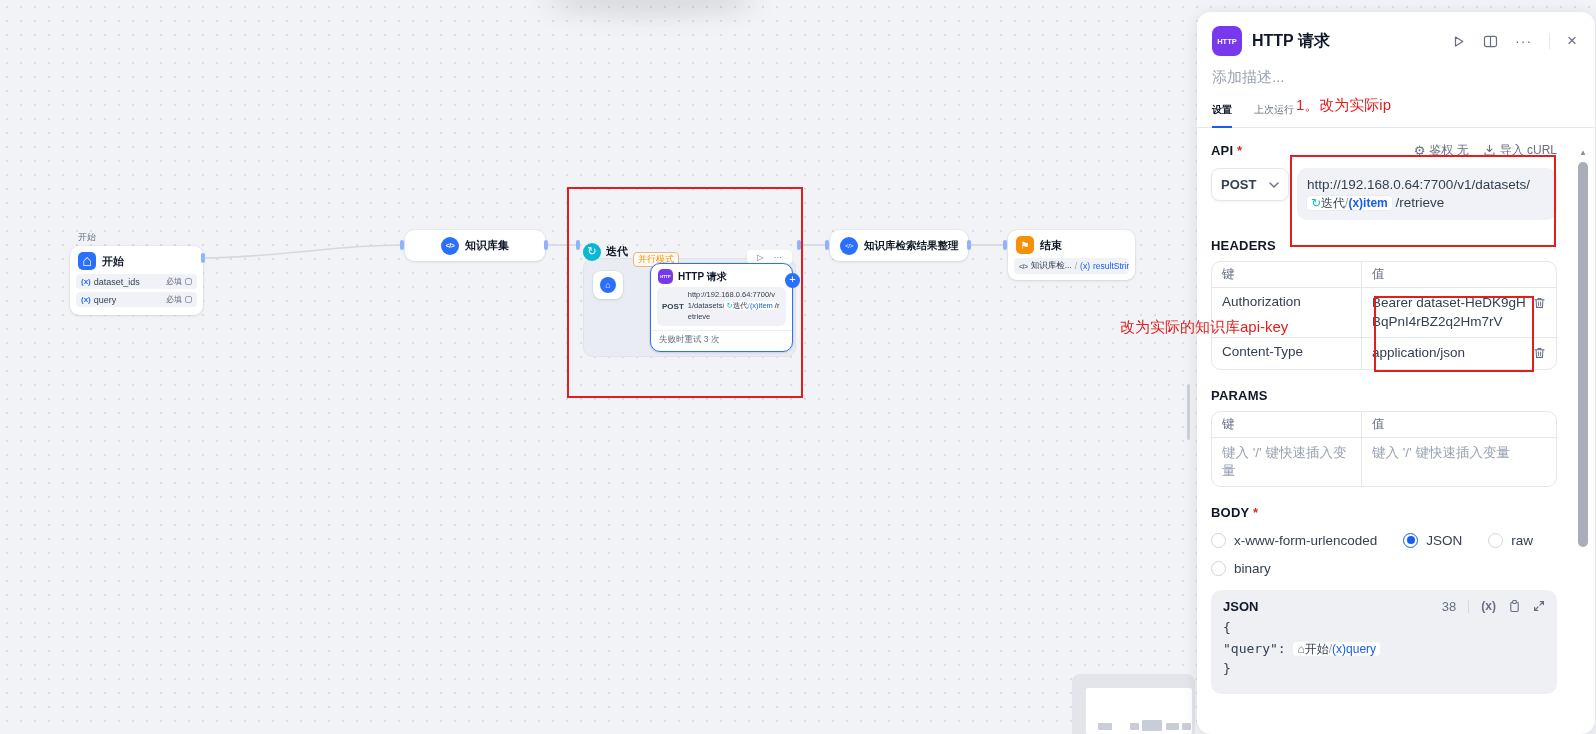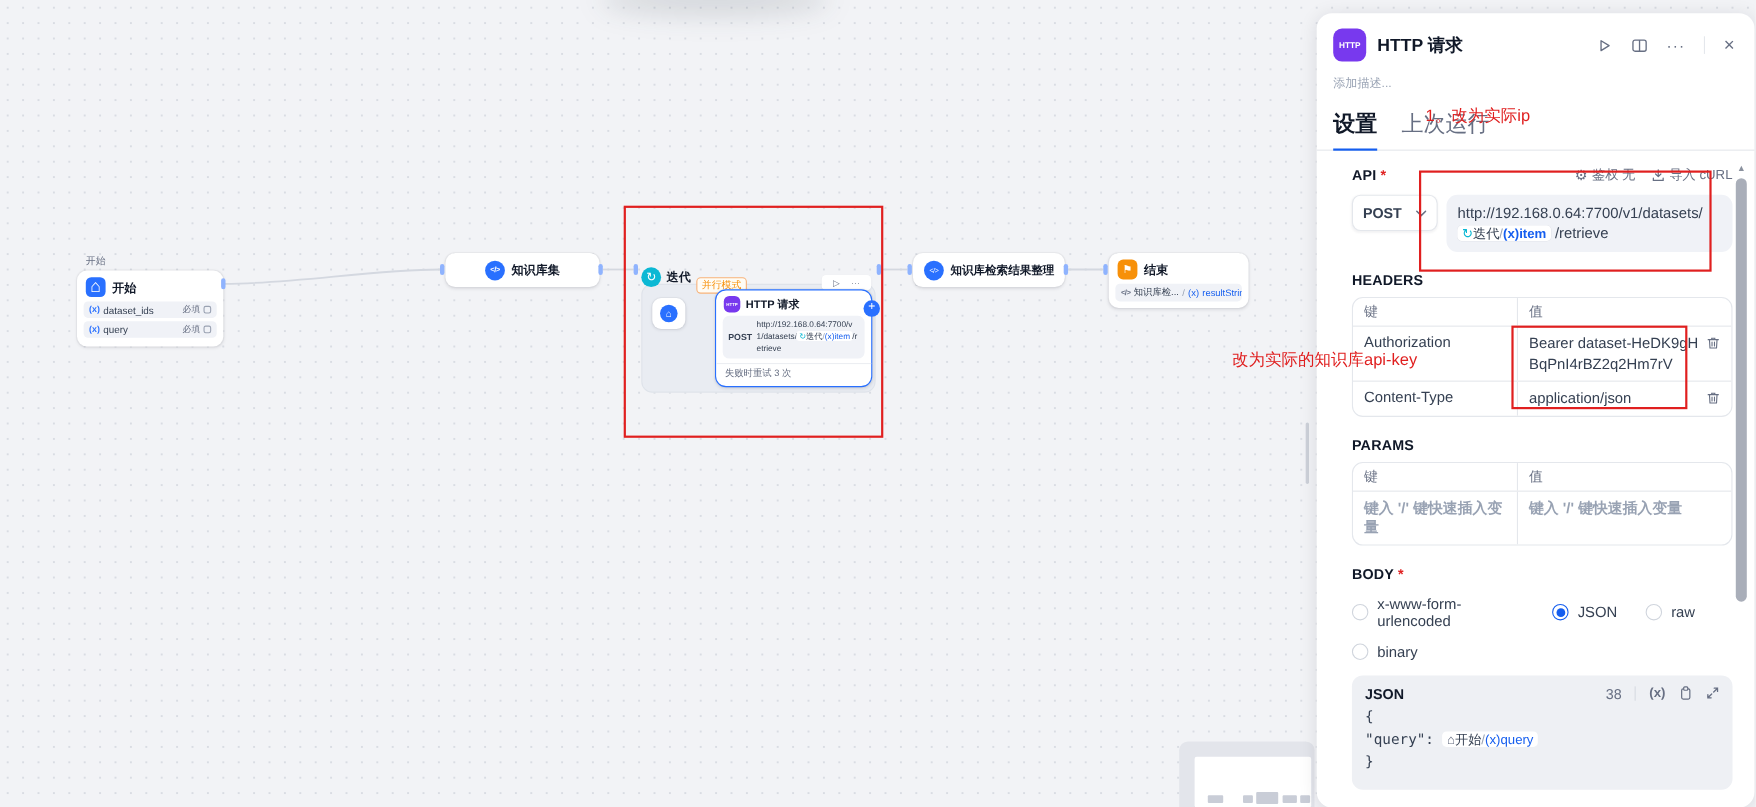--- a/index.html
+++ b/index.html
@@ -84,26 +84,26 @@
 
   
   .panel { position:absolute; left:1197px; top:12px; width:398px; height:722px;
     background:#fff; border-radius:14px; box-shadow:0 2px 16px rgba(16,24,40,.10); }
   .p-head { display:flex; align-items:center; padding:14px 18px 0 15px; gap:10px; }
   .p-ico { width:30px; height:30px; border-radius:8px; background:#7839ee; color:#fff;
     display:flex; align-items:center; justify-content:center; font-size:7.5px; font-weight:bold; }
   .p-title { font-size:16px; font-weight:bold; flex:1; white-space:nowrap; }
   .p-actions { display:flex; align-items:center; gap:17px; color:#676f83; }
   .p-actions .vdiv { width:1px; height:16px; background:#e4e7ec; }
-  .p-desc { padding:12px 15px 0; font-size:11px; color:#98a2b3; }
-  .p-tabs { display:flex; gap:22px; padding:16px 15px 0; font-size:20px; position:relative;text-align:right; }
+  .p-desc { padding:12px 15px 0; font-size:15px; color:#98a2b3; }
+  .p-tabs { display:flex; gap:22px; padding:16px 15px 0; font-size:10px; position:relative;text-align:right; }
   .p-tabs:after { content:""; position:absolute; left:0; right:0; bottom:0; height:1px; background:#e4e7ec; }
   .tab { padding-bottom:9px; color:#676f83; }
   .tab.active { color:#101828; font-weight:bold; border-bottom:2px solid #155eef; position:relative; z-index:1; }
-  .p-body { padding:14px 32px 0; width:376px; }
+  .p-body { padding:14px 14px 0; width:376px; }
   .sec-label { font-size:13px; font-weight:bold; letter-spacing:.2px; }
   .req { color:#e02424; font-weight:bold; }
   .api-row { display:flex; align-items:center; justify-content:space-between; margin-bottom:9px; width:346px; }
   .api-right { display:flex; gap:14px; align-items:center; font-size:12px; color:#676f83; }
   .api-right .lk { display:flex; gap:4px; align-items:center; }
   .method-url { display:flex; gap:8px; align-items:flex-start; width:346px; }
   .method { width:78px; height:33px; border:1px solid #e4e7ec; border-radius:8px; background:#fff;
     display:flex; align-items:center; justify-content:space-between; padding:0 9px;
     font-size:13px; font-weight:bold; color:#354052; box-shadow:0 1px 2px rgba(16,24,40,.05); }
   .urlbox { flex:1; background:#f0f2f7; border-radius:10px; padding:8px 10px; font-size:13.5px;
@@ -112,21 +112,21 @@
     box-shadow:0 0 0 .5px rgba(16,24,40,.06); }
   .pbadge .lp { color:#0bb8d4; } .pbadge .it { color:#155eef; font-weight:bold; }
   .tbl { border:1px solid #e4e7ec; border-radius:10px; width:346px; overflow:hidden; margin-top:8px; }
   .trow { display:flex; border-top:1px solid #e4e7ec; }
   .trow:first-child { border-top:none; }
   .tc { padding:6px 10px; font-size:13.5px; color:#354052; }
   .tc.k { width:150px; border-right:1px solid #e4e7ec; flex:0 0 auto; }
   .tc.v { flex:1; display:flex; justify-content:space-between; gap:4px; }
   .thead .tc { color:#676f83; font-size:12.5px; padding:4px 10px; }
   .vtext { word-break:break-all; line-height:1.35; }
-  .ph { color:#98a2b3;font-weight:bold; }
+  .ph { color:#98a2b3; }
   .trash { flex:0 0 auto; align-self:flex-start; margin-top:2px; }
   .sect { margin-top:18px; }
   .radio-row { display:flex; gap:26px; margin-top:13px; align-items:center; }
   .radio { display:flex; gap:8px; align-items:center; font-size:13.5px; color:#354052; }
   .rc { width:15px; height:15px; border:1.5px solid #d0d5dd; border-radius:50%; background:#fff;
     flex:0 0 auto; position:relative; }
   .radio.sel .rc { border-color:#155eef; }
   .radio.sel .rc:after { content:""; position:absolute; inset:2.5px; border-radius:50%; background:#155eef; }
   .jsonbox { margin-top:14px; background:#eef0f4; border-radius:10px; width:346px; height:104px;
     padding:9px 12px; overflow:hidden; }

